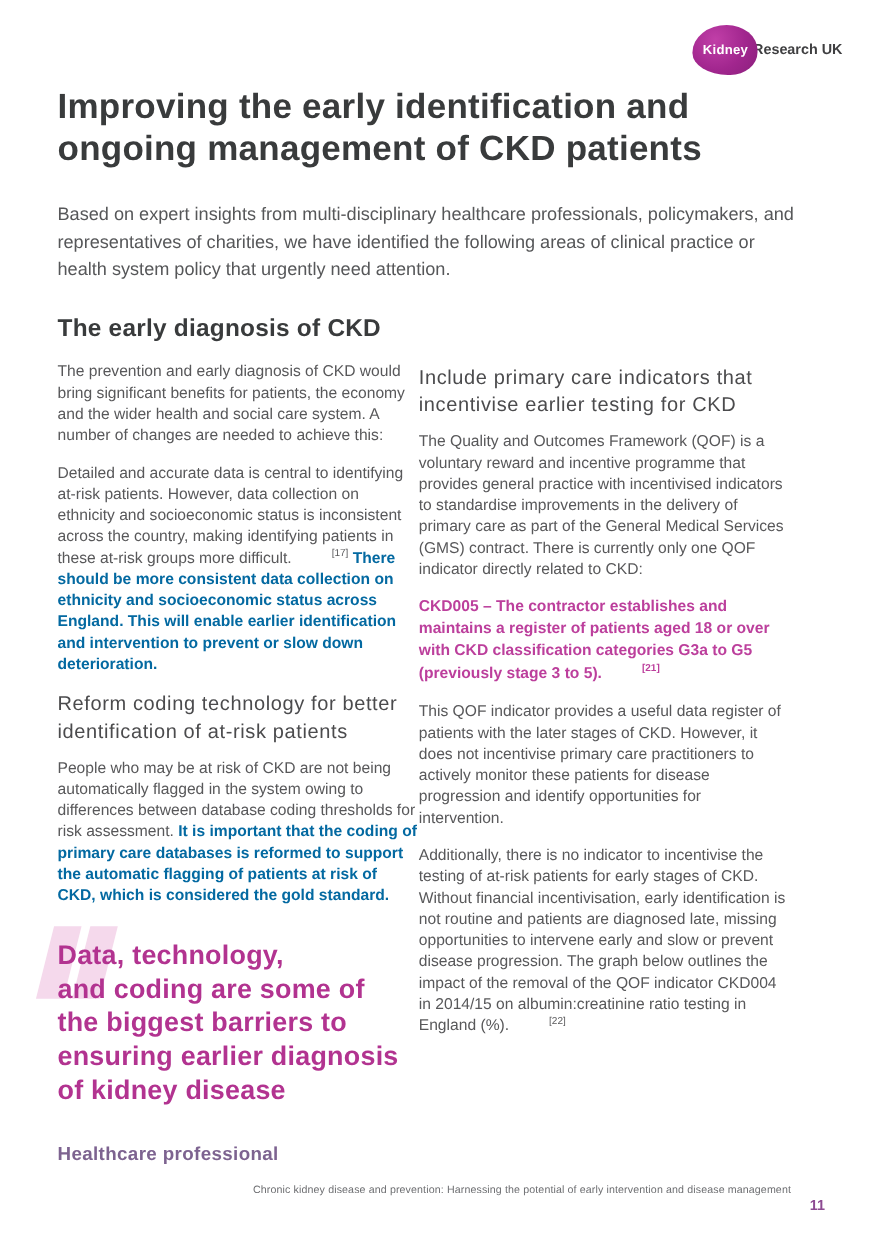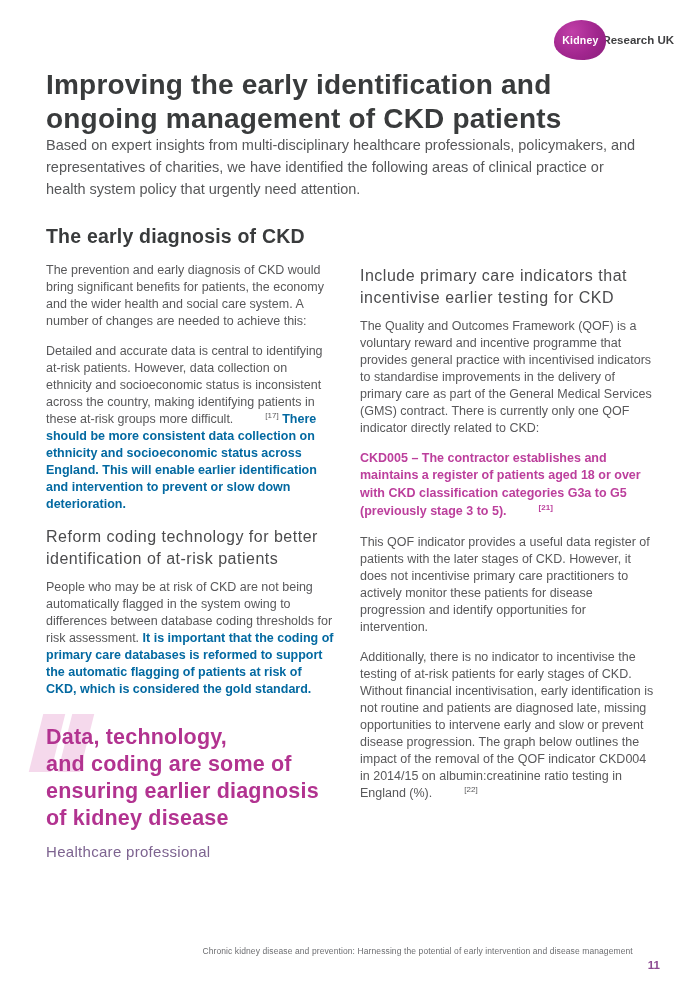--- a/index.html
+++ b/index.html
@@ -19,43 +19,43 @@
     background: radial-gradient(circle at 35% 30%, #c13fa8 0%, #a1268e 55%, #8a1f7c 100%);
     border-radius: 58% 52% 46% 60% / 60% 55% 50% 48%;
     display:flex; align-items:center; justify-content:center;
     position:relative; z-index:2;
   }
   .logo-kidney { color:#ffffff; font-size:10.5px; font-weight:bold; letter-spacing:0.2px; }
   .logo-research { font-size:11.5px; font-weight:bold; color:#3f3f41; margin-left:-4px; position:relative; z-index:1; }
 
   .content { padding:68px 46px 0 46px; }
 
-  .title { font-size:28px; line-height:1.2; font-weight:bold; color:#393b3c; letter-spacing:0.2px; margin-bottom:0; }
+  .title { font-size:28px; line-height:1.2; font-weight:bold; color:#393b3c; letter-spacing:0.2px; margin-bottom:27px; }
   .title-line { display:block; }
 
   .intro { font-size:14.5px; line-height:1.5; color:#565759; width:596px; margin-bottom:25px; }
 
   .section-heading { font-size:19.5px; font-weight:bold; color:#393b3c; margin-bottom:14px; letter-spacing:0.2px; }
 
-  .columns { display:flex; gap:25px; }
+  .columns { display:flex; }
   .col-left { width:289px; flex:none; }
   .col-right { width:295px; flex:none; }
 
   .body-p { font-size:12.5px; line-height:1.36; color:#58585a; margin-bottom:13px; }
   .subhead { font-size:16px; font-weight:400; line-height:1.32; letter-spacing:0.5px; color:#4b4b4d; margin:3px 0 10px 0; }
   .em-pink { font-weight:bold; color:#0369a1; }
   .pink-p { font-size:12.5px; line-height:1.42; font-weight:bold; color:#bc3f9c; margin-bottom:13px; }
   sup.ref { font-size:8px; vertical-align:super; line-height:0; letter-spacing:0;padding-left:32px; }
 
   .pullquote { position:relative; margin-top:26px; width:292px; }
   .quote-bars { position:absolute; top:-10px; left:-10px; display:flex; gap:7px; z-index:0; }
   .quote-bar { width:22px; height:58px; background:#f5d9ec; transform:skewX(-14deg); }
   .quote-text { position:relative; z-index:1; font-size:21.5px; font-weight:bold; line-height:1.26; color:#b23390; letter-spacing:0.2px; }
   .quote-line { display:block; }
-  .attribution { font-size:15px; color:#7d6390; margin-top:11px; letter-spacing:0.3px; }
+  .attribution { font-size:15px; color:#7d6390; margin-top:29px; letter-spacing:0.3px;font-weight:bold; }
 
   .footer { position:absolute; bottom:29px; right:40px; display:flex; align-items:center; gap:15px; }
   .footer-text { font-size:8.5px; color:#6d6e71; letter-spacing:0.1px; }
   .footer-page { font-size:11.5px; color:#8d4a92; font-weight:bold;margin-top:28px; }
 </style>
 </head>
 <body>
 
 <div class="page">
 
@@ -91,20 +91,21 @@
         <p class="body-p"><span>People who may be at risk of CKD are not being automatically flagged in the system owing to differences between database coding thresholds for risk assessment. </span><span class="em-pink">It is important that the coding of primary care databases is reformed to support the automatic flagging of patients at risk of CKD, which is considered the gold standard.</span></p>
 
         <div class="pullquote">
           <div class="quote-bars">
             <div class="quote-bar"></div>
             <div class="quote-bar"></div>
           </div>
           <div class="quote-text">
             <span class="quote-line">Data, technology,</span>
             <span class="quote-line">and coding are some of</span>
+            <span class="quote-line">the biggest barriers to</span>
             <span class="quote-line">ensuring earlier diagnosis</span>
             <span class="quote-line">of kidney disease</span>
           </div>
           <div class="attribution">Healthcare professional</div>
         </div>
 
       </div>
 
       <div class="col-right">
 

